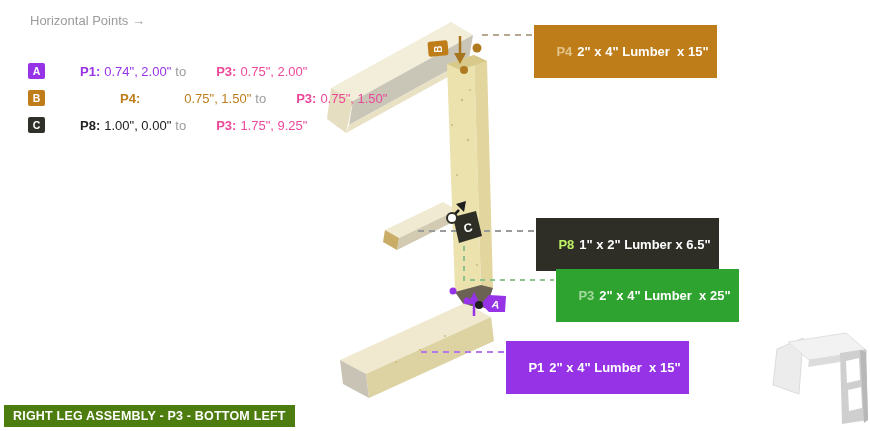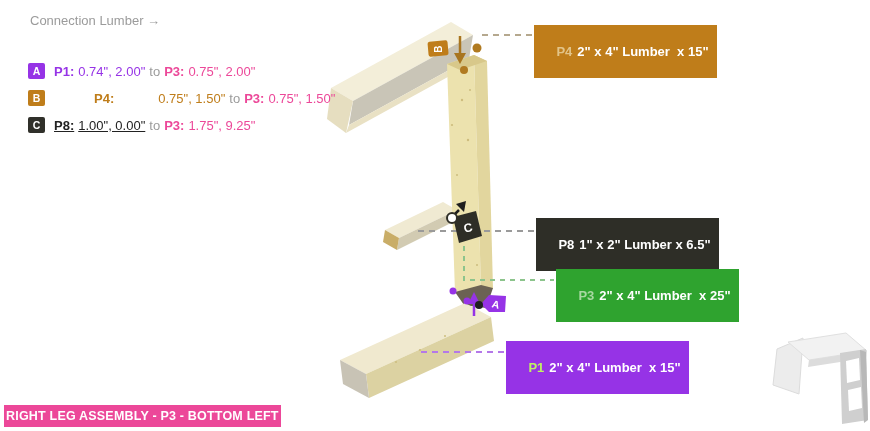--- a/index.html
+++ b/index.html
@@ -8,37 +8,37 @@
     font-family:"Liberation Sans", sans-serif;
   }
   
   .hdr-title{position:absolute;left:30px;top:13px;font-size:13px;color:#9b9b9b;}
   .hdr-note{position:absolute;left:28px;top:40px;font-size:12.5px;color:#9b9b9b;}
   .hdr-note .bullet{font-size:10px;vertical-align:1px;color:#8a8a8a;}
   .legend{position:absolute;left:28px;top:63px;display:flex;flex-direction:column;gap:11px;}
   .conn-row{display:flex;align-items:center;font-size:13px;white-space:pre;}
   .badge{width:17px;height:16px;border-radius:2px;color:#fff;font-size:10.5px;font-weight:bold;
          display:flex;align-items:center;justify-content:center;margin-right:9px;flex:0 0 auto;}
-  .bold{font-weight:bold;}
-  .c-purple{color:#9633e6;} .c-orange{color:#bf7d1a;padding-left:40px;} .c-dark{color:#222222;text-decoration:underline;}
+  .bold{font-weight:bold;margin-left:26px;}
+  .c-purple{color:#9633e6;} .c-orange{color:#bf7d1a;padding-left:40px;} .c-dark{color:#222222;}
   .c-green{color:#ec4899;}  .c-gray{color:#9b9b9b;}
   .bg-purple{background:#9633e6;} .bg-orange{background:#bf7d1a;} .bg-dark{background:#30302a;}
   .conn-row .sep{margin:0 4px;text-align:right;}
   .conn-row .vals{margin-left:4px;}
   
   .part-label{position:absolute;font-size:13px;font-weight:bold;color:#ffffff;
               padding:4px 8px;white-space:pre;line-height:15px;}
   .part-label .pid{margin-right:5px;}
   .lbl-p4{left:534px;top:25px;background:#bf7d1a;} .lbl-p4 .pid{color:#e2c489;margin-top:18px;}
-  .lbl-p8{left:536px;top:218px;background:#2e2e27;} .lbl-p8 .pid{color:#ffffff;}
+  .lbl-p8{left:536px;top:218px;background:#2e2e27;} .lbl-p8 .pid{color:#bef264;}
   .lbl-p3{left:556px;top:269px;background:#2fa32f;} .lbl-p3 .pid{color:#a8d8a2;}
-  .lbl-p1{left:506px;top:341px;background:#9633e6;} .lbl-p1 .pid{color:#bef264;}
+  .lbl-p1{left:506px;top:341px;background:#9633e6;} .lbl-p1 .pid{color:#ffffff;}
   
-  .footer-bar{position:absolute;left:4px;top:405px;background:#ec4899;color:#ffffff;
-              font-size:12.5px;font-weight:bold;padding:4px 2px;letter-spacing:.2px;}
+  .footer-bar{position:absolute;left:4px;top:405px;background:#4d7c0f;color:#ffffff;
+              font-size:12.5px;font-weight:bold;padding:4px 9px;letter-spacing:.2px;}
   
   .drawing{position:absolute;left:0;top:0;}
   svg text{font-family:"Liberation Sans", sans-serif;}
 </style>
 </head>
 <body>
 
 <div class="canvas">
 
   <svg class="drawing" width="870" height="431" viewBox="0 0 870 431">
@@ -121,21 +121,21 @@
       <polygon points="788,342 846,333 867,351 809,360" fill="#f2f2f2" stroke="#e0e0e0" stroke-width="1"></polygon>
       <polygon points="809,360 867,351 866,358 808,367" fill="#dcdcdc"></polygon>
       <polygon points="840,353 866,349 868,420 842,424" fill="#cfcfcf"></polygon>
       <polygon points="860,350 866,352 868,420 864,423" fill="#b8b8b8"></polygon>
       <polygon points="846,361 859,358 860,380 847,383" fill="#ffffff"></polygon>
       <polygon points="848,390 861,387 862,408 849,411" fill="#ffffff"></polygon>
     </g>
   </svg>
 
   <div class="hdr-title">
-    <span>Connection Lumber</span>
+    <span>Horizontal Points</span>
     <span>→</span>
   </div>
 
   <div class="legend">
     <div class="conn-row">
       <span class="badge bg-purple">A</span>
       <span class="bold c-purple">P1:</span>
       <span class="vals c-purple">0.74", 2.00"</span>
       <span class="sep c-gray">to</span>
       <span class="bold c-green">P3:</span>

